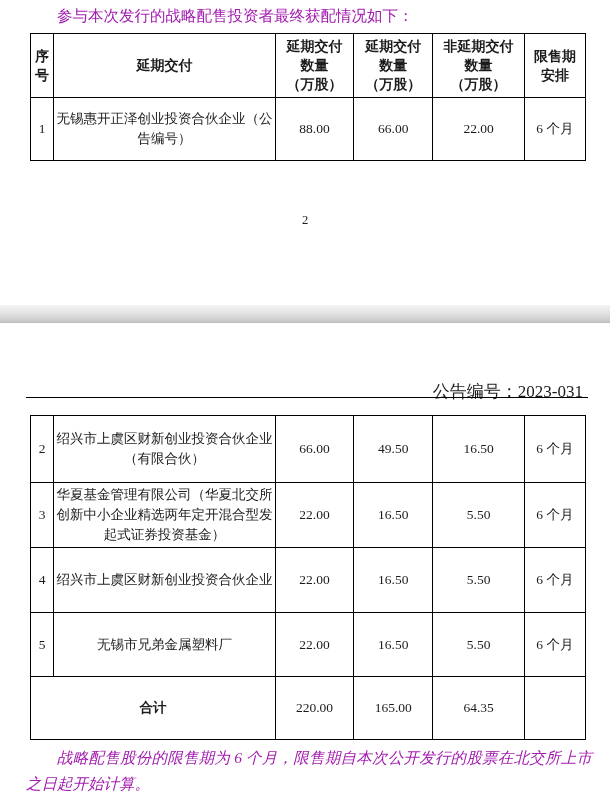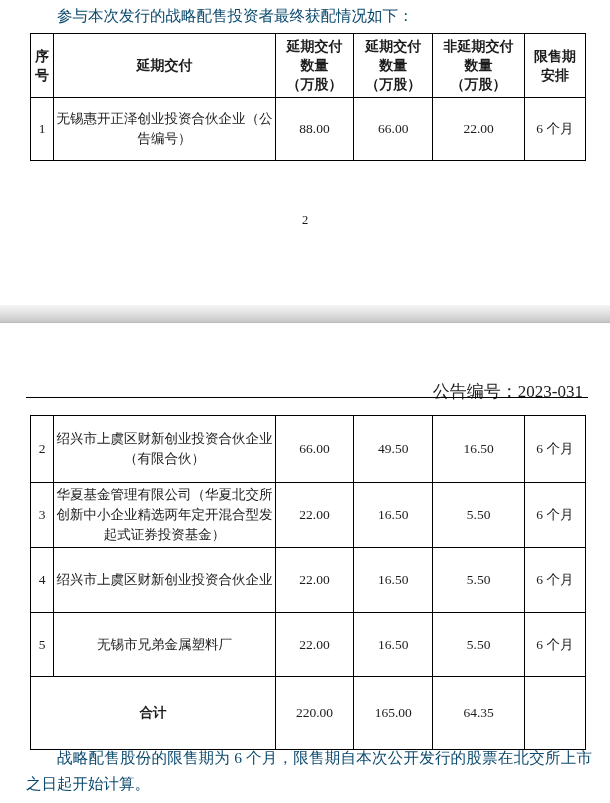--- a/index.html
+++ b/index.html
@@ -9,31 +9,32 @@
     position:relative;
     font-family:"Liberation Serif","DejaVu Serif",serif;
     color:#1c1c1c;
     overflow:hidden;
   }
   .para{
     position:absolute;
     font-size:15.5px;
     line-height:26px;
     margin:0;
-    color:#0c4a6e;
+    color:#a21caf;
   }
   .intro{
     top:4px;left:26px;width:566px;
     line-height:24px;
     text-indent:2em;
   }
   .closing{
     top:745px;left:26px;width:566px;
     text-indent:2em;
     text-align:justify;
+    font-style:italic;
   }
   table.alloc{
     position:absolute;
     left:30px;
     border-collapse:collapse;
     table-layout:fixed;
     width:556px;
   }
   .t1{top:33px;}
   .t2{top:415px;}
@@ -51,21 +52,21 @@
     font-size:14px;
     line-height:19px;
   }
   td.name-cell{padding:2px 12px;}
   tr.hdr{height:64px;}
   tr.r1{height:63px;}
   tr.r2{height:67px;}
   tr.r3{height:65px;}
   tr.r4{height:65px;}
   tr.r5{height:64px;}
-  tr.total{height:73px;margin-top:36px;}
+  tr.total{height:63px;margin-top:36px;}
   tr.total td{font-size:13.5px;}
   td.total-label{font-weight:700;font-size:14px;}
   .pagenum{
     position:absolute;
     top:213px;left:0;width:610px;
     text-align:center;
     font-size:12.5px;
   }
   .page-break{
     position:absolute;

